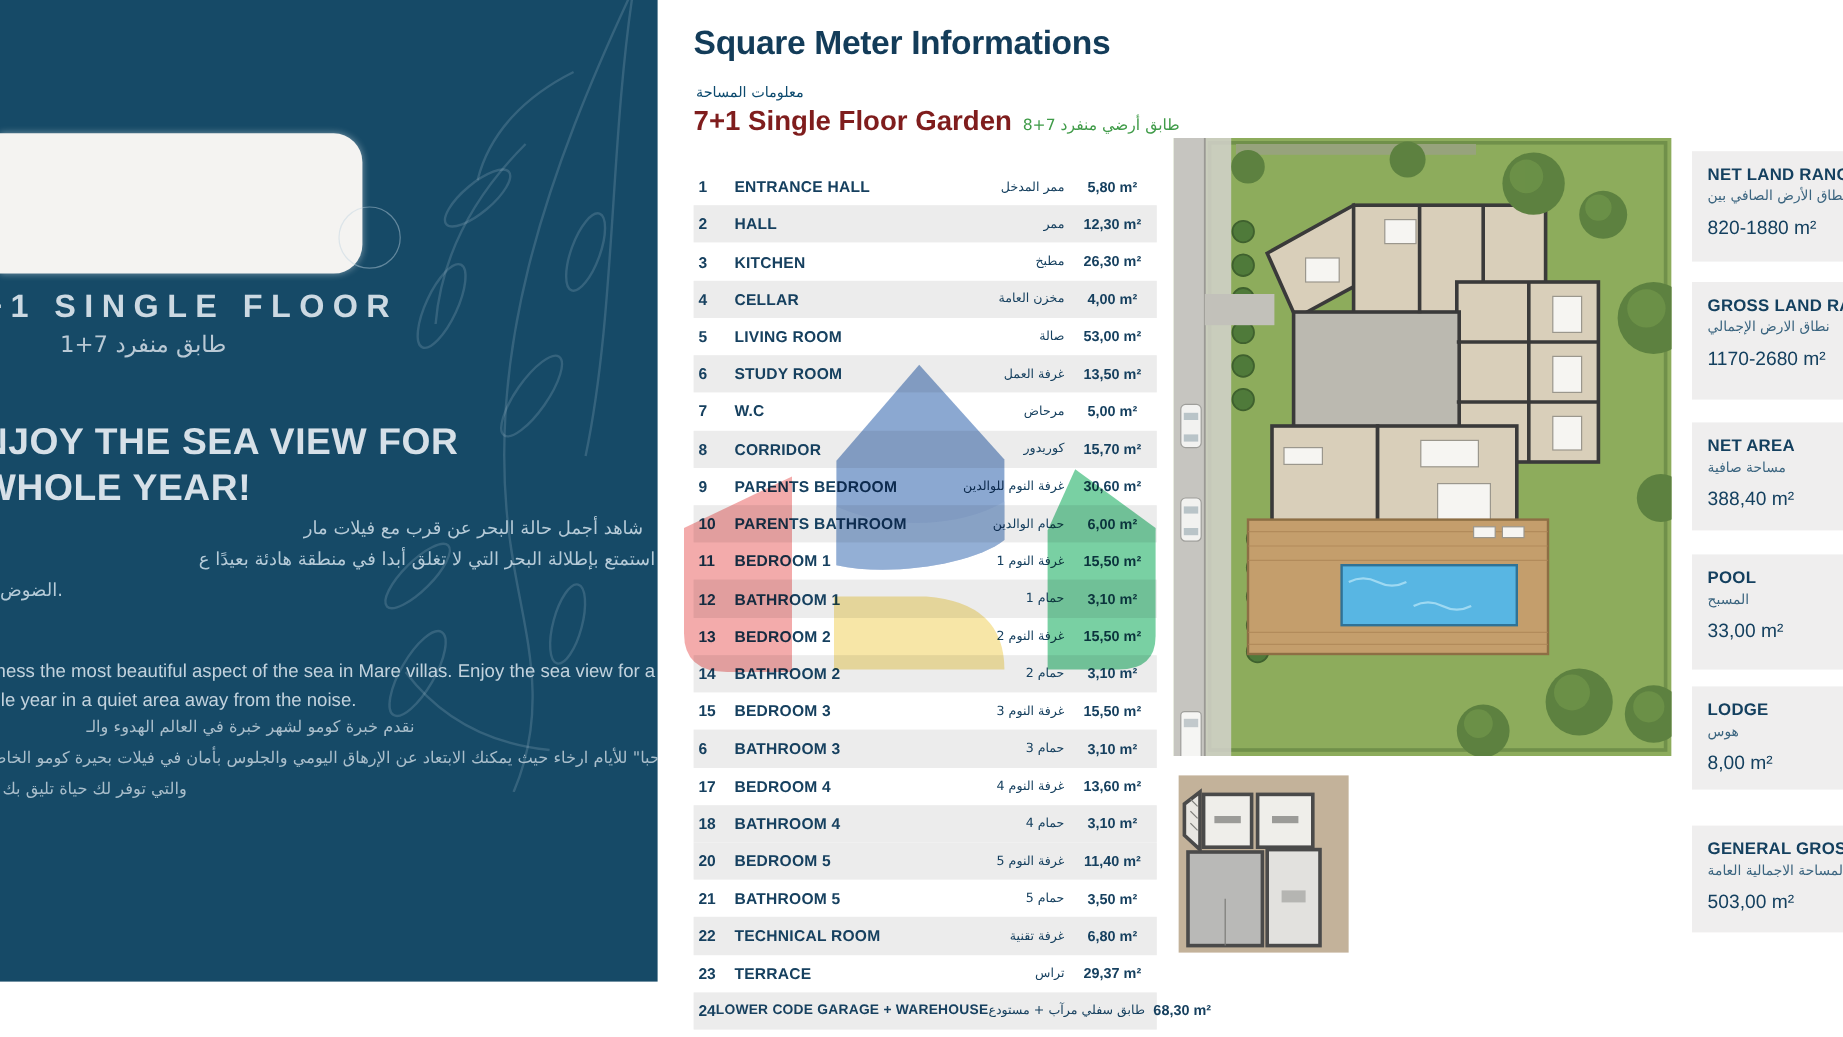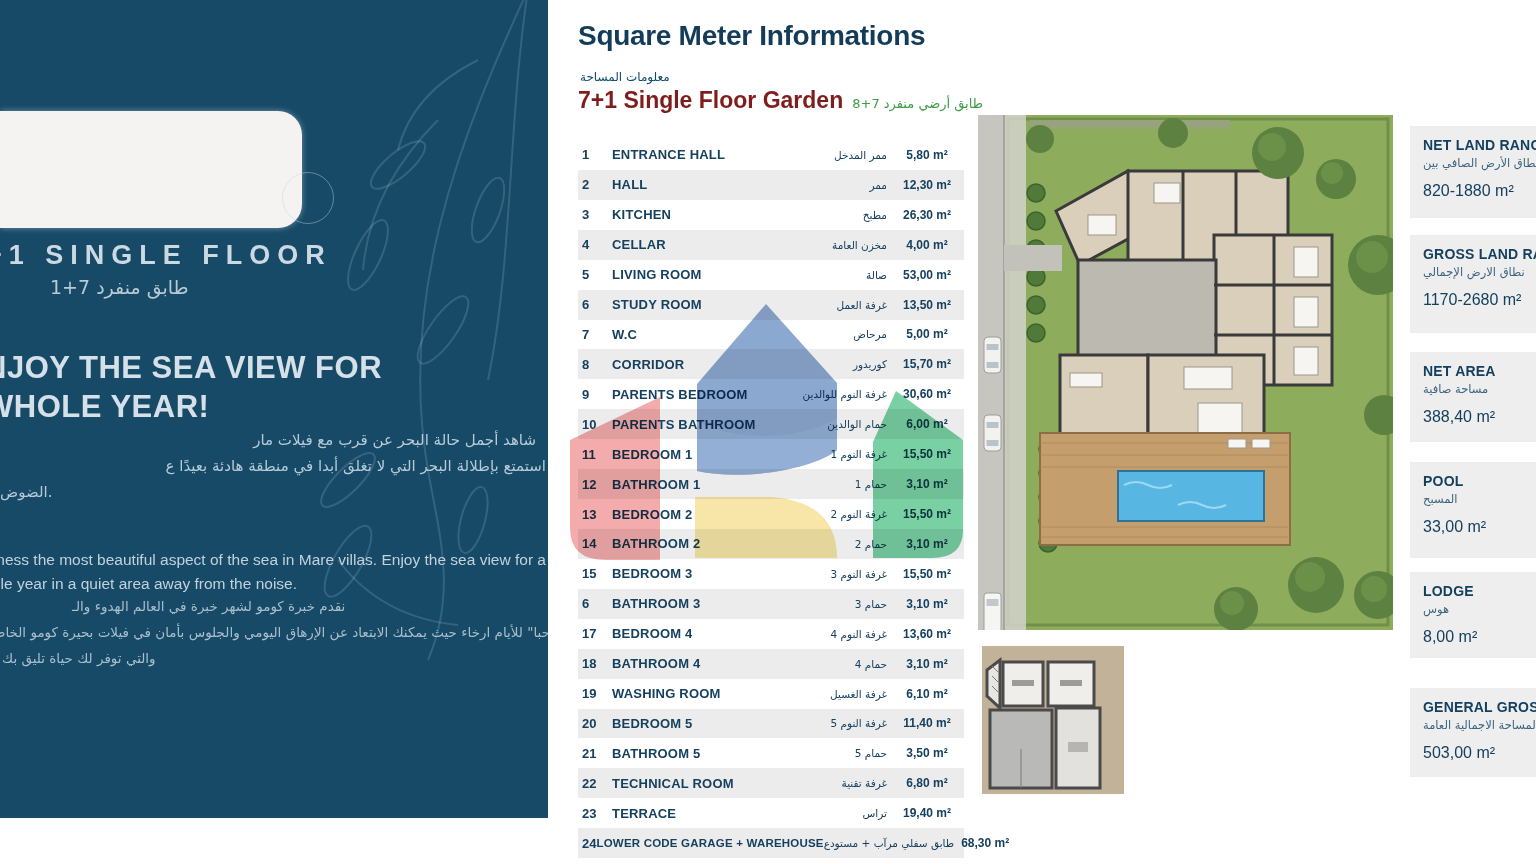--- a/index.html
+++ b/index.html
@@ -224,26 +224,20 @@
         <span class="tname">BEDROOM 4</span>
         <span class="tar">غرفة النوم 4</span>
         <span class="tval">13,60 m²</span>
       </div>
       <div class="trow striped">
         <span class="tnum">18</span>
         <span class="tname">BATHROOM 4</span>
         <span class="tar">حمام 4</span>
         <span class="tval">3,10 m²</span>
       </div>
-      <div class="trow">
-        <span class="tnum">19</span>
-        <span class="tname">WASHING ROOM</span>
-        <span class="tar">غرفة الغسيل</span>
-        <span class="tval">6,10 m²</span>
-      </div>
       <div class="trow striped">
         <span class="tnum">20</span>
         <span class="tname">BEDROOM 5</span>
         <span class="tar">غرفة النوم 5</span>
         <span class="tval">11,40 m²</span>
       </div>
       <div class="trow">
         <span class="tnum">21</span>
         <span class="tname">BATHROOM 5</span>
         <span class="tar">حمام 5</span>
@@ -252,21 +246,21 @@
       <div class="trow striped">
         <span class="tnum">22</span>
         <span class="tname">TECHNICAL ROOM</span>
         <span class="tar">غرفة تقنية</span>
         <span class="tval">6,80 m²</span>
       </div>
       <div class="trow">
         <span class="tnum">23</span>
         <span class="tname">TERRACE</span>
         <span class="tar">تراس</span>
-        <span class="tval">19,40 m²</span>
+        <span class="tval">29,37 m²</span>
       </div>
       <div class="trow striped">
         <span class="tnum">24</span>
         <span class="tname small">LOWER CODE GARAGE + WAREHOUSE</span>
         <span class="tar">طابق سفلي مرآب + مستودع</span>
         <span class="tval">68,30 m²</span>
       </div>
     </div>
 
   <svg class="watermark" width="420" height="285" viewBox="0 0 420 285">

